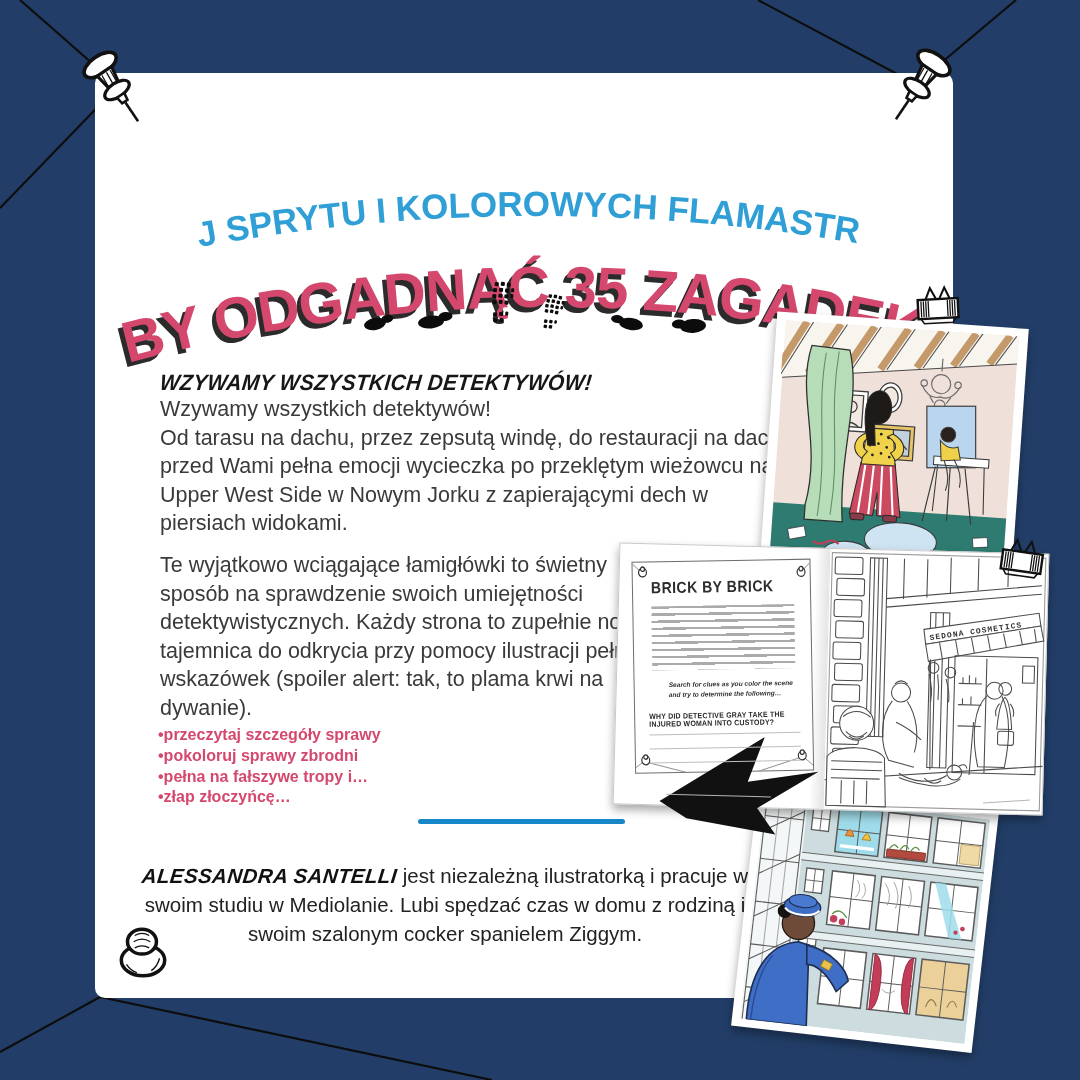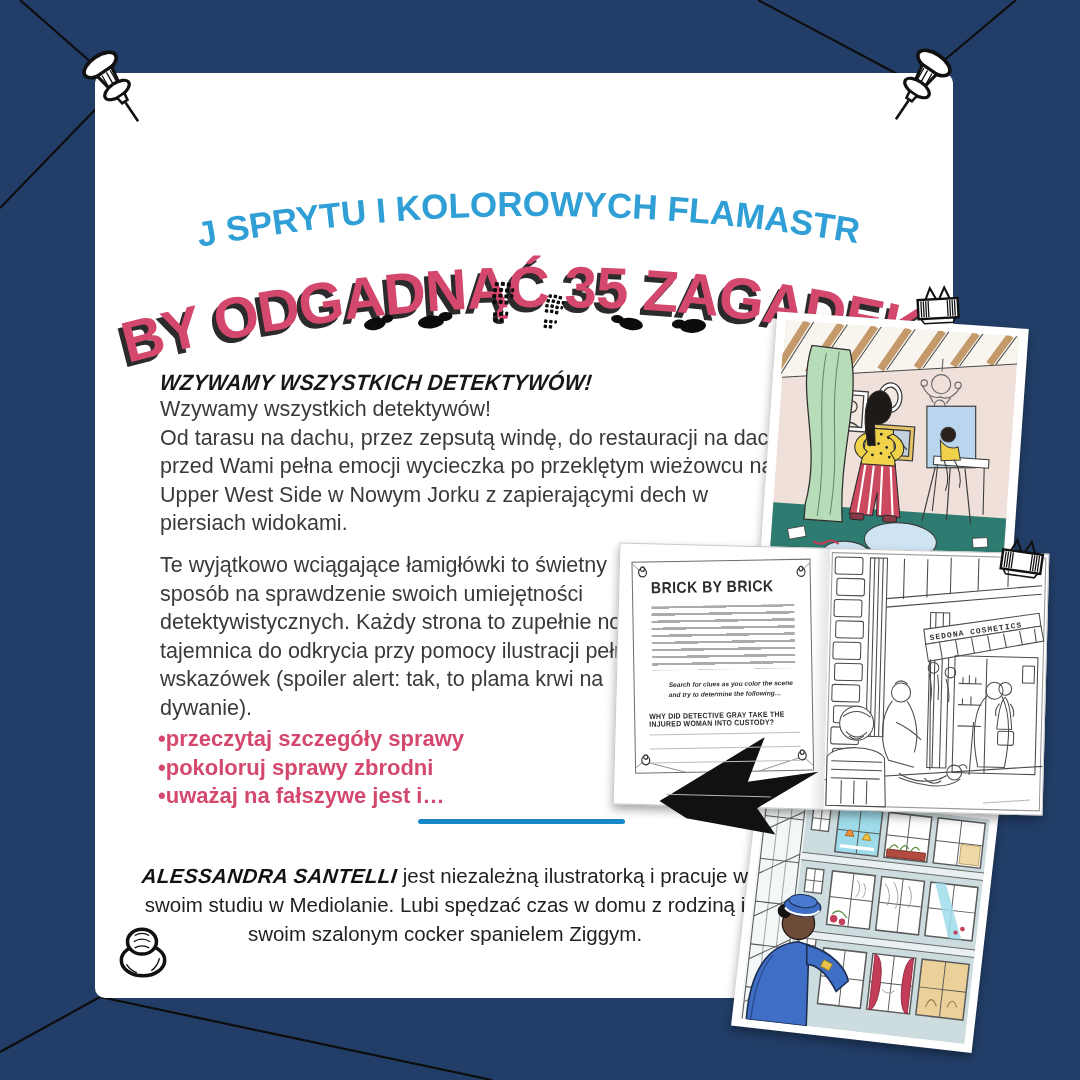--- a/index.html
+++ b/index.html
@@ -8,21 +8,21 @@
   .strings{position:absolute;inset:0;z-index:1;}
   .poster{position:absolute;left:95px;top:73px;width:858px;height:925px;background:#ffffff;border-radius:10px;z-index:2;}
   .headline-svg{position:absolute;left:10px;top:95px;width:840px;height:210px;overflow:visible;}
   .h-line1{font-family:"Liberation Sans",sans-serif;font-weight:bold;font-size:35px;letter-spacing:0px;}
   .h-line2{font-family:"Liberation Sans",sans-serif;font-weight:bold;font-size:58px;letter-spacing:-1px;}
   .footprints{position:absolute;left:250px;top:205px;width:370px;height:80px;}
   .copy{position:absolute;left:65px;width:640px;color:#3a3a3a;}
   .intro-heading{position:absolute;left:65px;top:298px;font-size:21px;font-weight:bold;font-style:italic;transform:skewX(-6deg) scaleY(1.05);transform-origin:left;color:#171717;letter-spacing:.3px;}
   .para1{top:322px;font-size:21.5px;line-height:1.33;}
   .para2{top:478px;width:505px;font-size:21.5px;line-height:1.33;}
-  .bullets{position:absolute;left:63px;top:652px;margin:0;padding:0;list-style:none;color:#d5486d;font-size:22px;font-weight:bold;line-height:1.3;}
+  .bullets{position:absolute;left:63px;top:652px;margin:0;padding:0;list-style:none;color:#d5486d;font-size:16px;font-weight:bold;line-height:1.3;}
   .divider{position:absolute;left:323px;top:746px;width:207px;height:5px;background:#1787c8;border-radius:3px;}
   .bio{position:absolute;left:30px;top:788px;width:640px;text-align:center;font-size:20.5px;line-height:1.42;color:#222;}
   .bio-name{font-weight:bold;font-style:italic;letter-spacing:.4px;display:inline-block;transform:skewX(-6deg);color:#111;}
   .card{position:absolute;background:#fff;box-shadow:0 5px 10px rgba(0,0,0,.35);}
   .card-studio{left:768px;top:320px;width:236px;height:244px;padding:8px;transform:rotate(4deg);z-index:3;}
   .card-spread{left:616px;top:548px;width:428px;height:260px;transform:rotate(1.5deg);z-index:4;border:1px solid #c9c9c9;display:flex;}
   .card-building{left:744px;top:798px;width:226px;height:226px;padding:8px;transform:rotate(6.5deg);z-index:3;}
   .card svg{display:block;width:100%;height:100%;}
   .spread-left{position:relative;width:49%;height:100%;}
   .spread-right{position:relative;width:51%;height:100%;border-left:1px solid #e2e2e2;}
@@ -142,21 +142,22 @@
     <div class="intro-heading">WZYWAMY WSZYSTKICH DETEKTYWÓW!</div>
     <div class="copy para1">
       <div>Wzywamy wszystkich detektywów!</div>
       <div>Od tarasu na dachu, przez zepsutą windę, do restauracji na dachu: przed Wami pełna emocji wycieczka po przeklętym wieżowcu na Upper West Side w Nowym Jorku z zapierającymi dech w piersiach widokami.</div>
     </div>
     <div class="copy para2">Te wyjątkowo wciągające łamigłówki to świetny sposób na sprawdzenie swoich umiejętności detektywistycznych. Każdy strona to zupełnie nowa tajemnica do odkrycia przy pomocy ilustracji pełnej wskazówek (spoiler alert: tak, to plama krwi na dywanie).</div>
 
     <ul class="bullets">
       <li>•przeczytaj szczegóły sprawy</li>
       <li>•pokoloruj sprawy zbrodni</li>
-      <li>•uważaj na fałszywe jest i…</li>
+      <li>•pełna na fałszywe tropy i…</li>
+      <li>•złap złoczyńcę…</li>
     </ul>
 
     <div class="divider"></div>
 
     <div class="bio"><span class="bio-name">ALESSANDRA SANTELLI</span><span> jest niezależną ilustratorką i pracuje w swoim studiu w Mediolanie. Lubi spędzać czas w domu z rodziną i swoim szalonym cocker spanielem Ziggym.</span></div>
   </div>
 
   <div class="card card-studio">
     <svg viewBox="0 0 220 230">
       <rect width="220" height="230" fill="#efe0d9"></rect>

